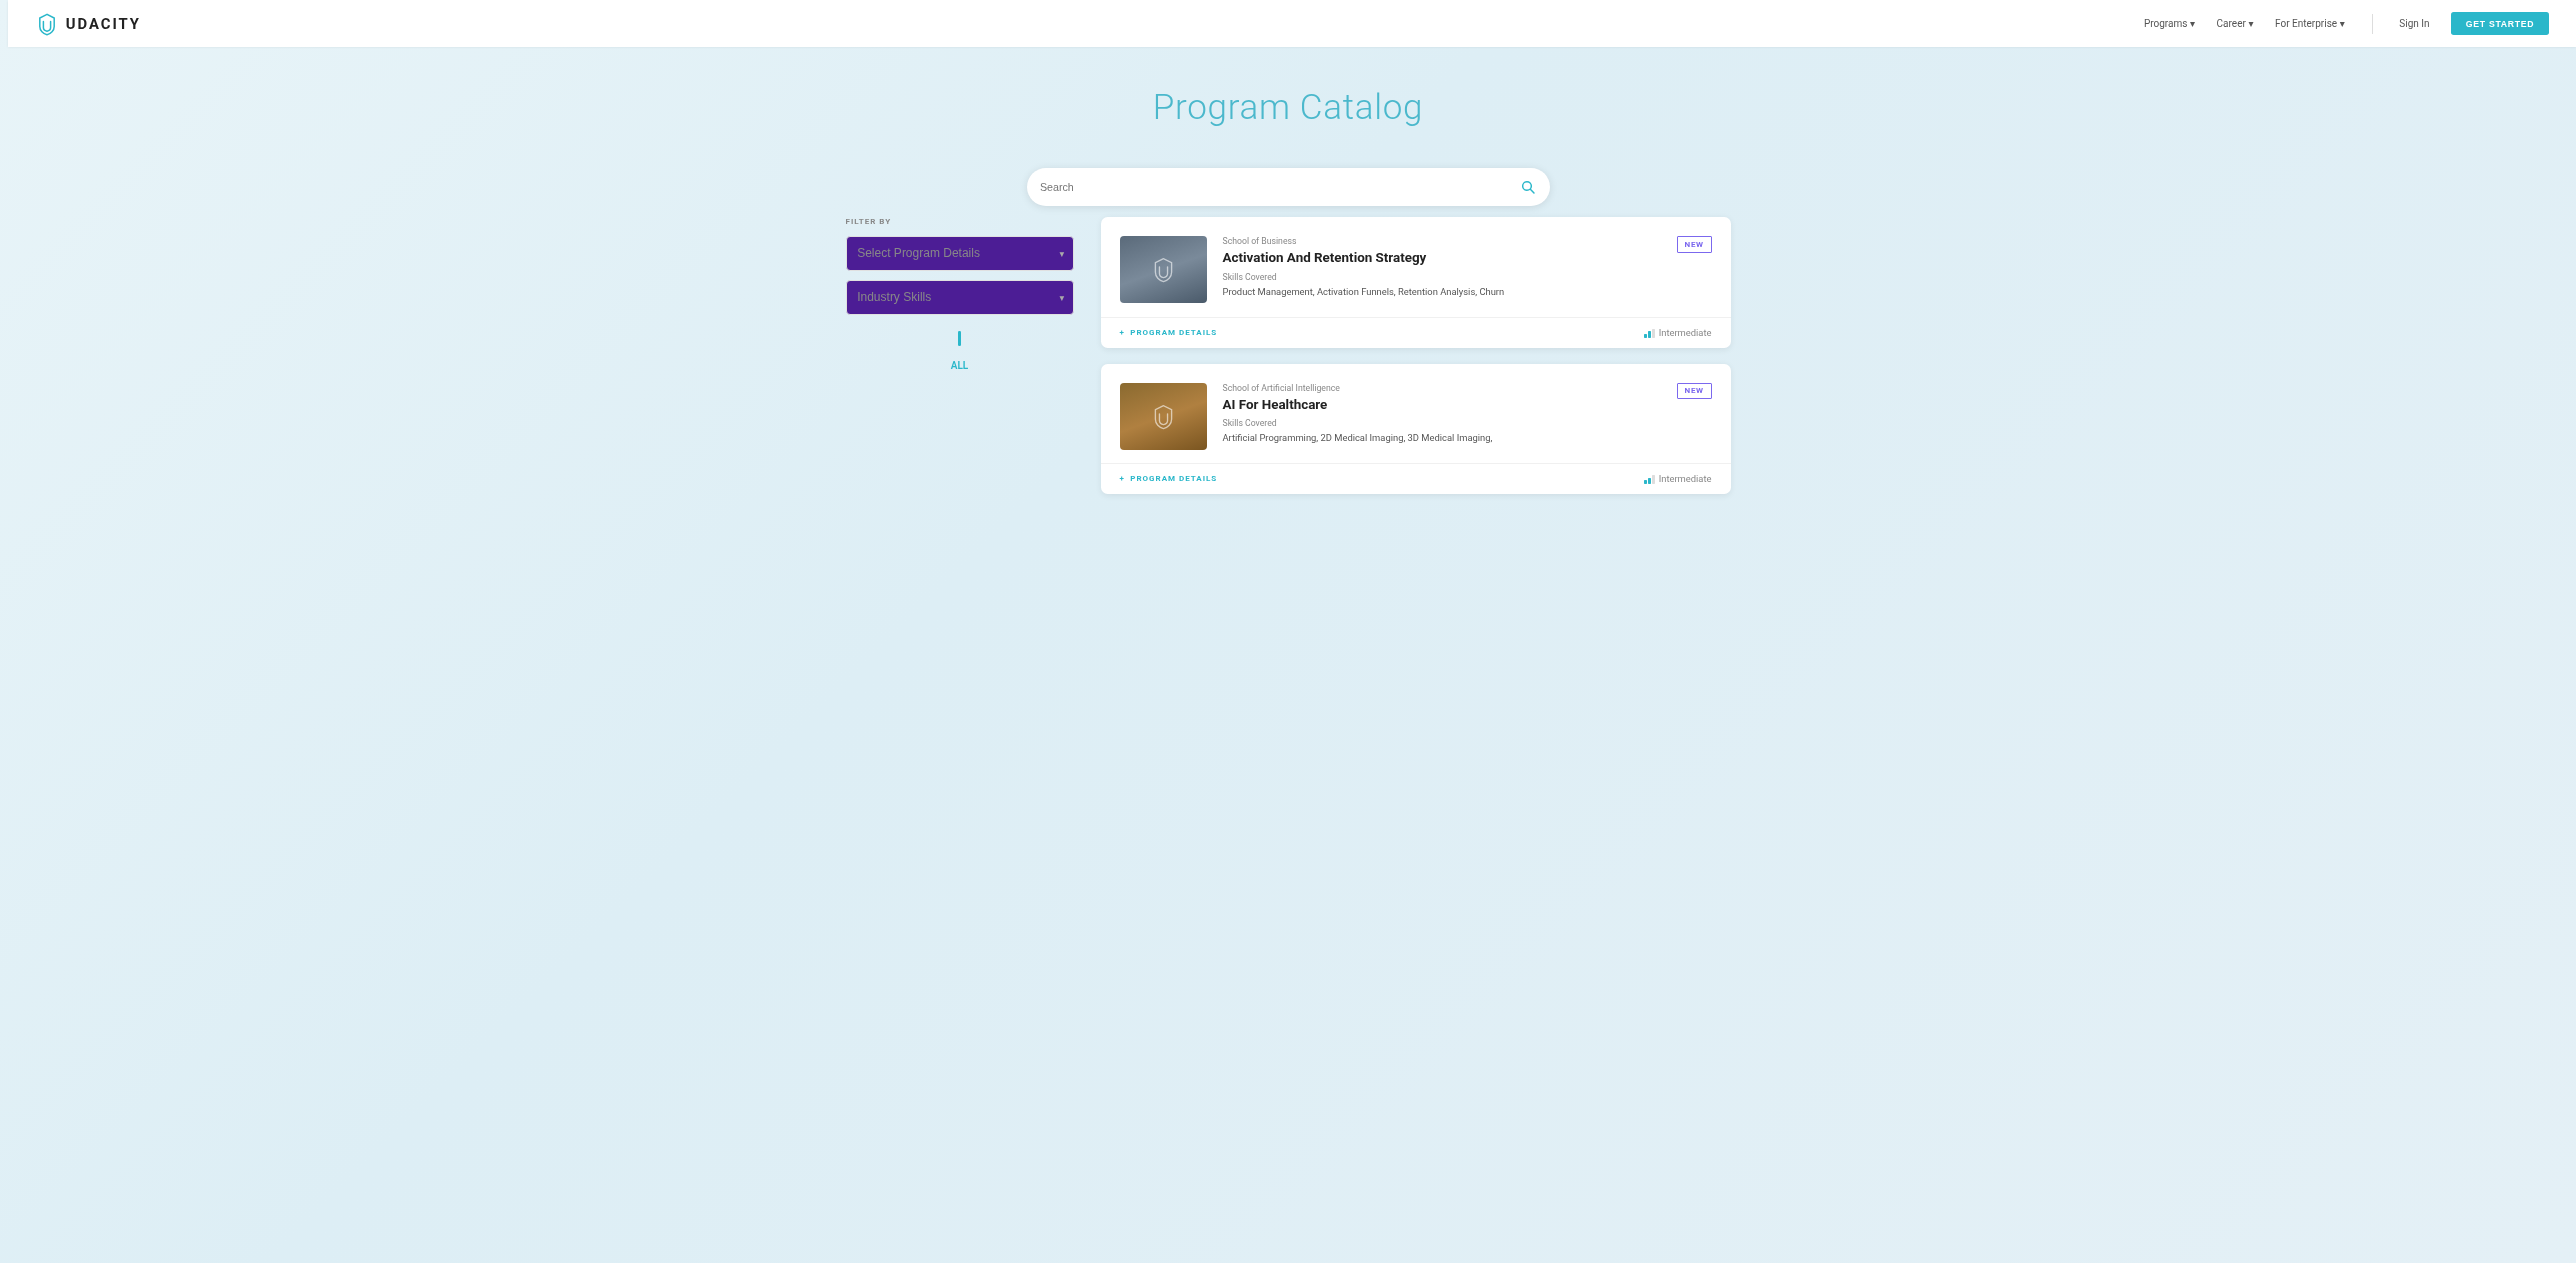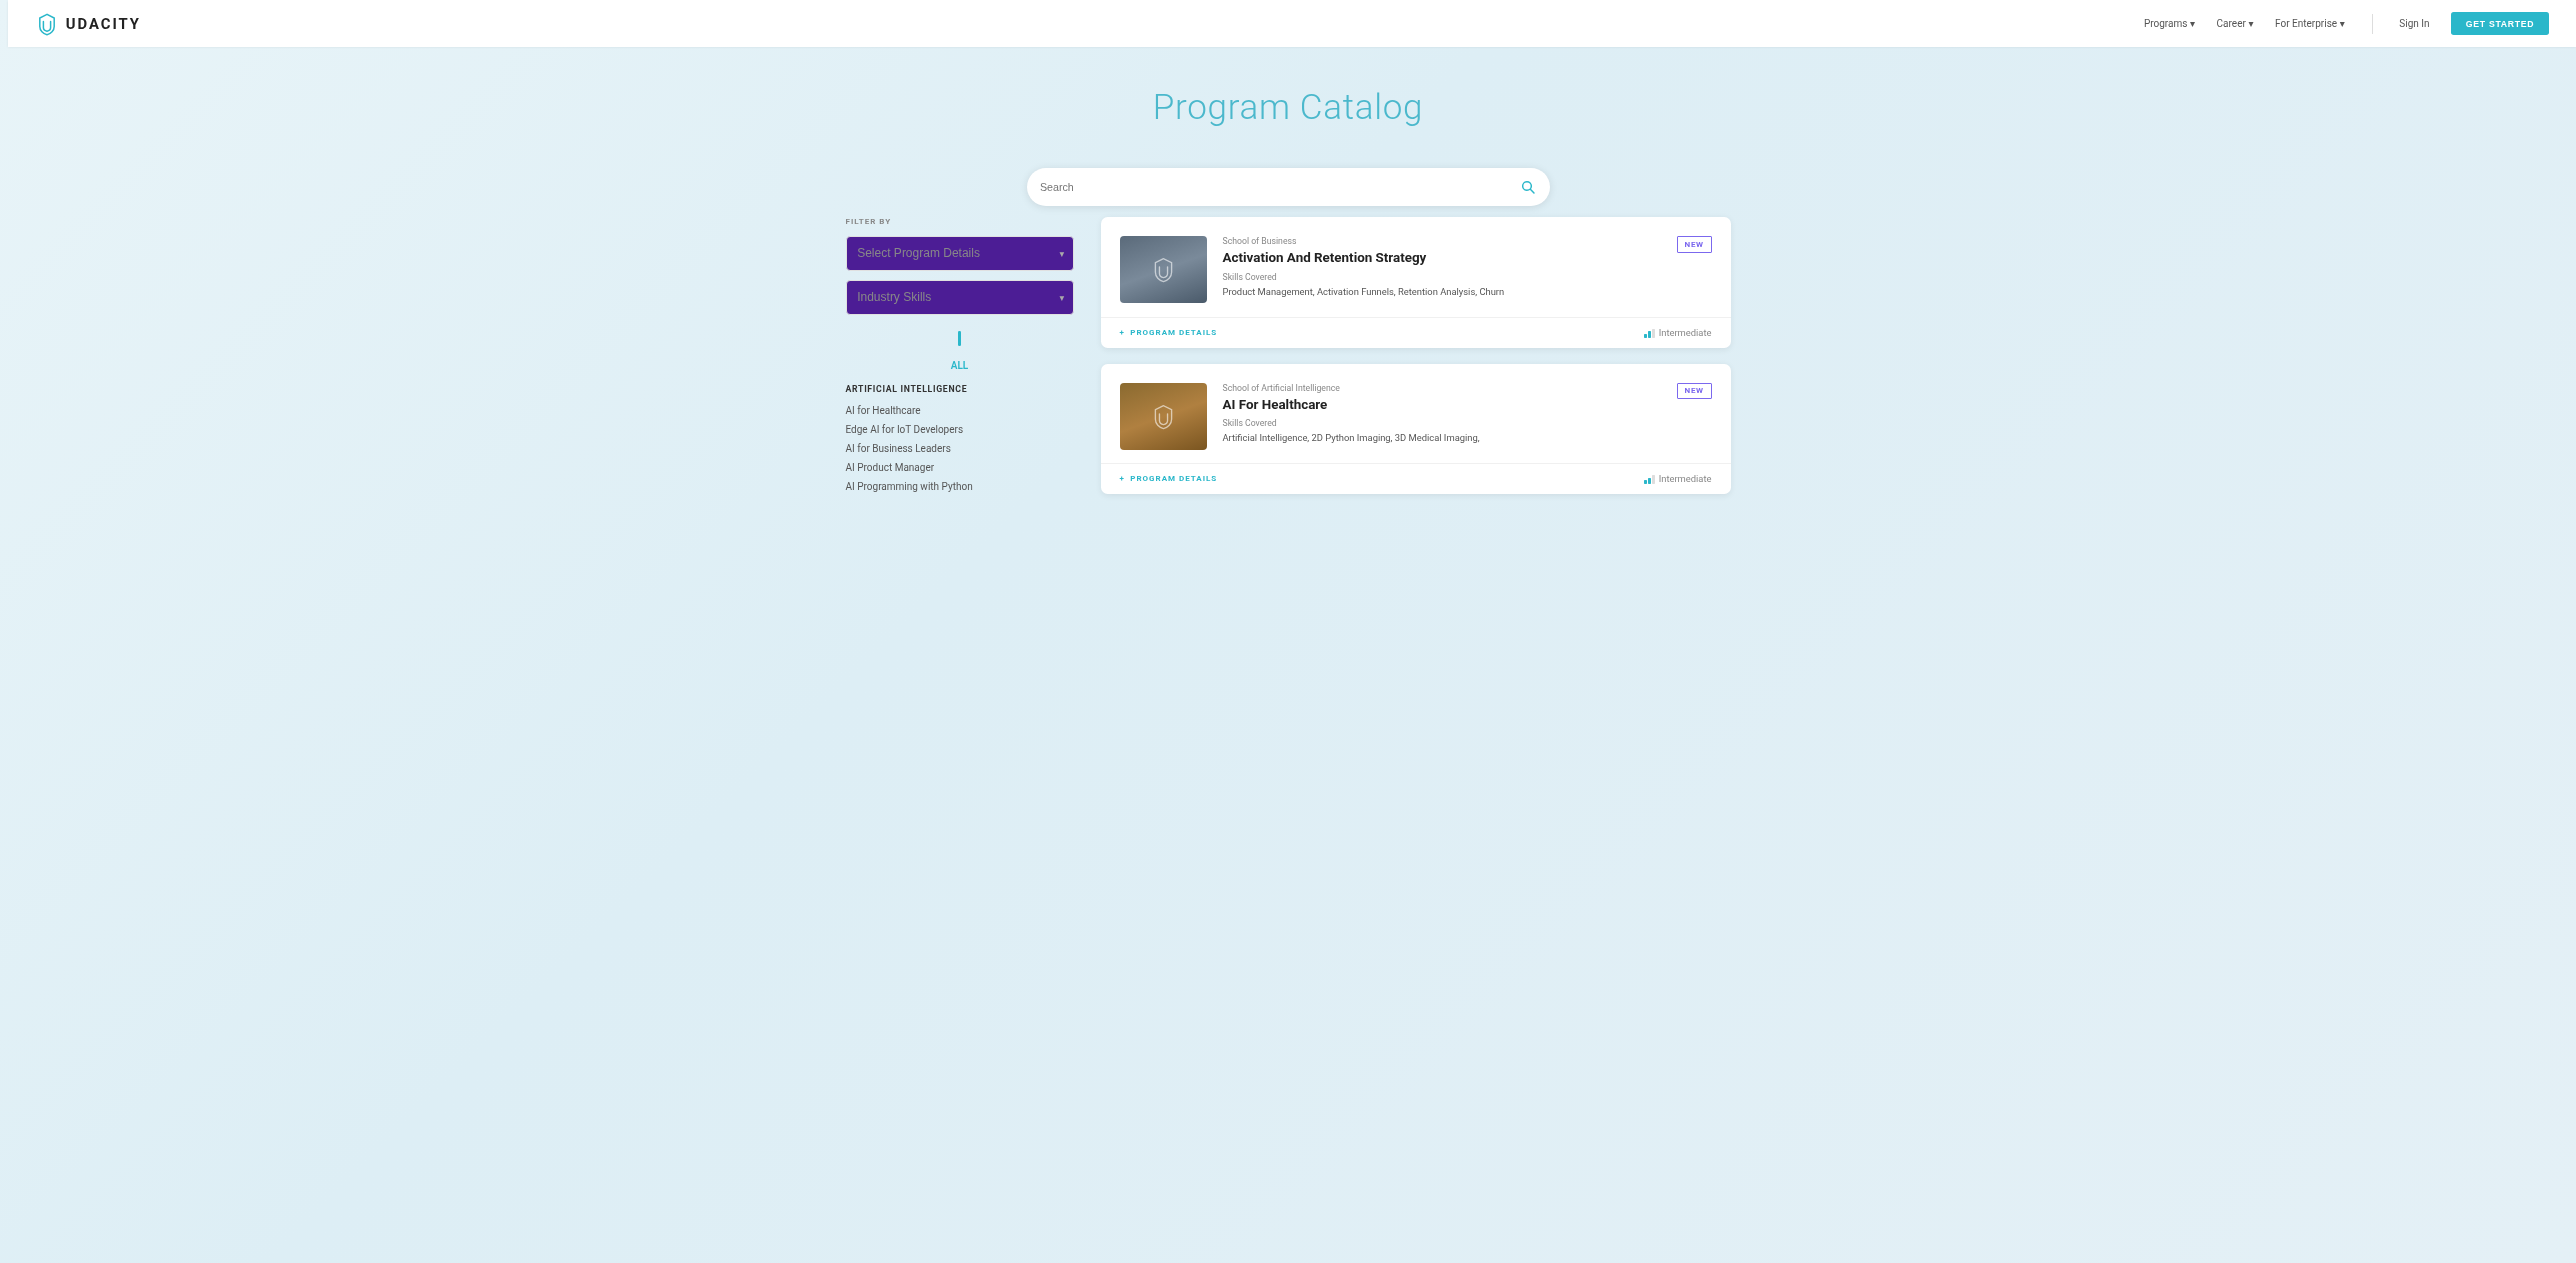--- a/index.html
+++ b/index.html
@@ -388,28 +388,20 @@
         <option>Industry Skills</option>
       </select>
       <span class="chevron">▾</span>
     </div>
 
     <div class="sidebar-all">
       <div class="sidebar-all-bar"></div>
       <span>ALL</span>
     </div>
 
-    <div>
-      <div class="sidebar-category">ARTIFICIAL INTELLIGENCE</div>
-      <a class="sidebar-item">AI for Healthcare</a>
-      <a class="sidebar-item">Edge AI for IoT Developers</a>
-      <a class="sidebar-item">AI for Business Leaders</a>
-      <a class="sidebar-item">AI Product Manager</a>
-      <a class="sidebar-item">AI Programming with Python</a>
-    </div>
   </aside>
 
   <main class="catalog">
 
     <div class="card">
       <div class="card-top">
         <div class="card-thumb thumb-business">
           <svg class="thumb-logo" viewBox="0 0 40 40" fill="none">
             <path d="M20 4 L8 10 L8 24 C8 31 13.5 36.5 20 38 C26.5 36.5 32 31 32 24 L32 10 Z" stroke="rgba(255,255,255,0.7)" stroke-width="2" fill="none"></path>
             <path d="M14 16 L14 26 C14 29 16.5 31.5 20 32 C23.5 31.5 26 29 26 26 L26 16" stroke="rgba(255,255,255,0.7)" stroke-width="2" fill="none" stroke-linecap="round"></path>
@@ -444,21 +436,21 @@
         <div class="card-thumb thumb-ai">
           <svg class="thumb-logo" viewBox="0 0 40 40" fill="none">
             <path d="M20 4 L8 10 L8 24 C8 31 13.5 36.5 20 38 C26.5 36.5 32 31 32 24 L32 10 Z" stroke="rgba(255,255,255,0.7)" stroke-width="2" fill="none"></path>
             <path d="M14 16 L14 26 C14 29 16.5 31.5 20 32 C23.5 31.5 26 29 26 26 L26 16" stroke="rgba(255,255,255,0.7)" stroke-width="2" fill="none" stroke-linecap="round"></path>
           </svg>
         </div>
         <div class="card-info">
           <div class="card-school">School of Artificial Intelligence</div>
           <div class="card-title">AI For Healthcare</div>
           <div class="card-skills-label">Skills Covered</div>
-          <div class="card-skills">Artificial Intelligence, 2D Python Imaging, 3D Medical Imaging,</div>
+          <div class="card-skills">Artificial Programming, 2D Medical Imaging, 3D Medical Imaging,</div>
         </div>
         <div class="card-badge-new">NEW</div>
       </div>
       <div class="card-footer">
         <div class="card-program-details">
           <span>+</span>
           <span>PROGRAM DETAILS</span>
         </div>
         <div class="card-level">
           <div class="level-icon">

